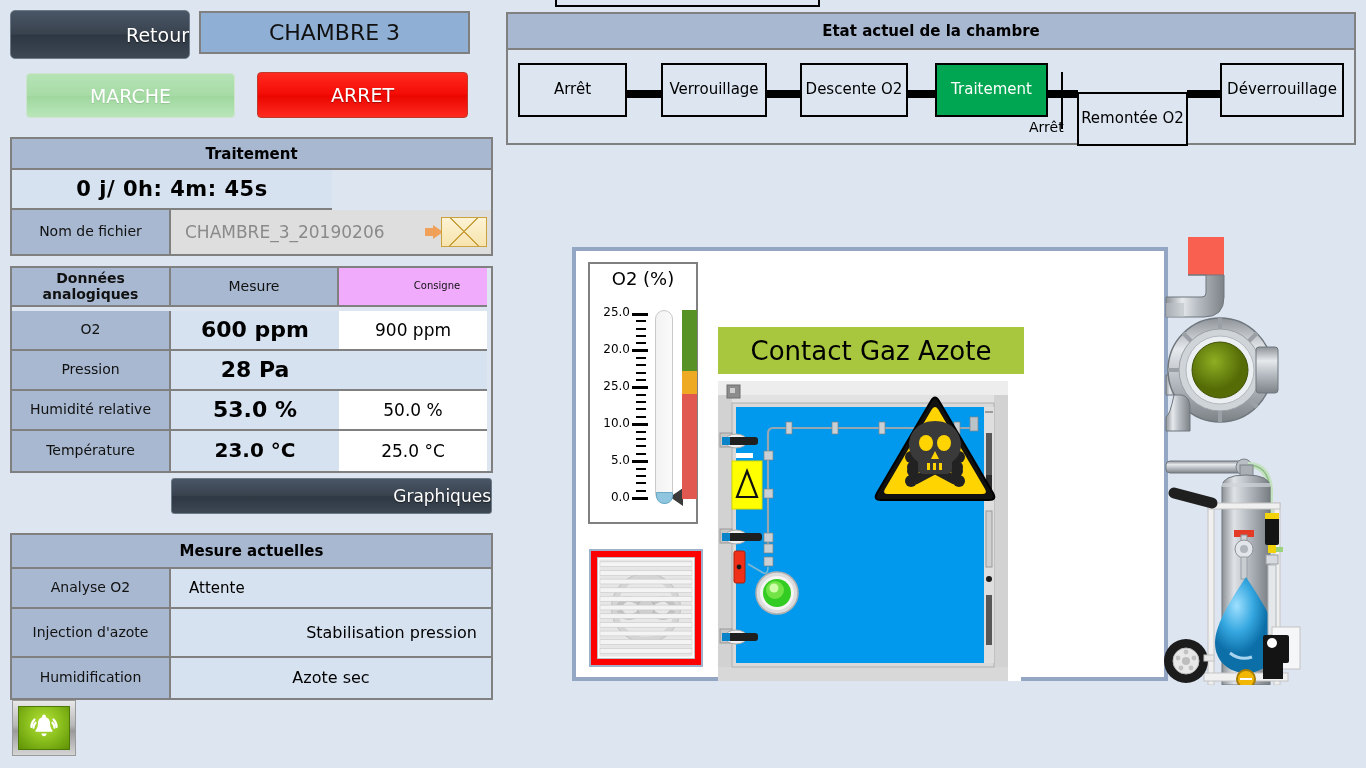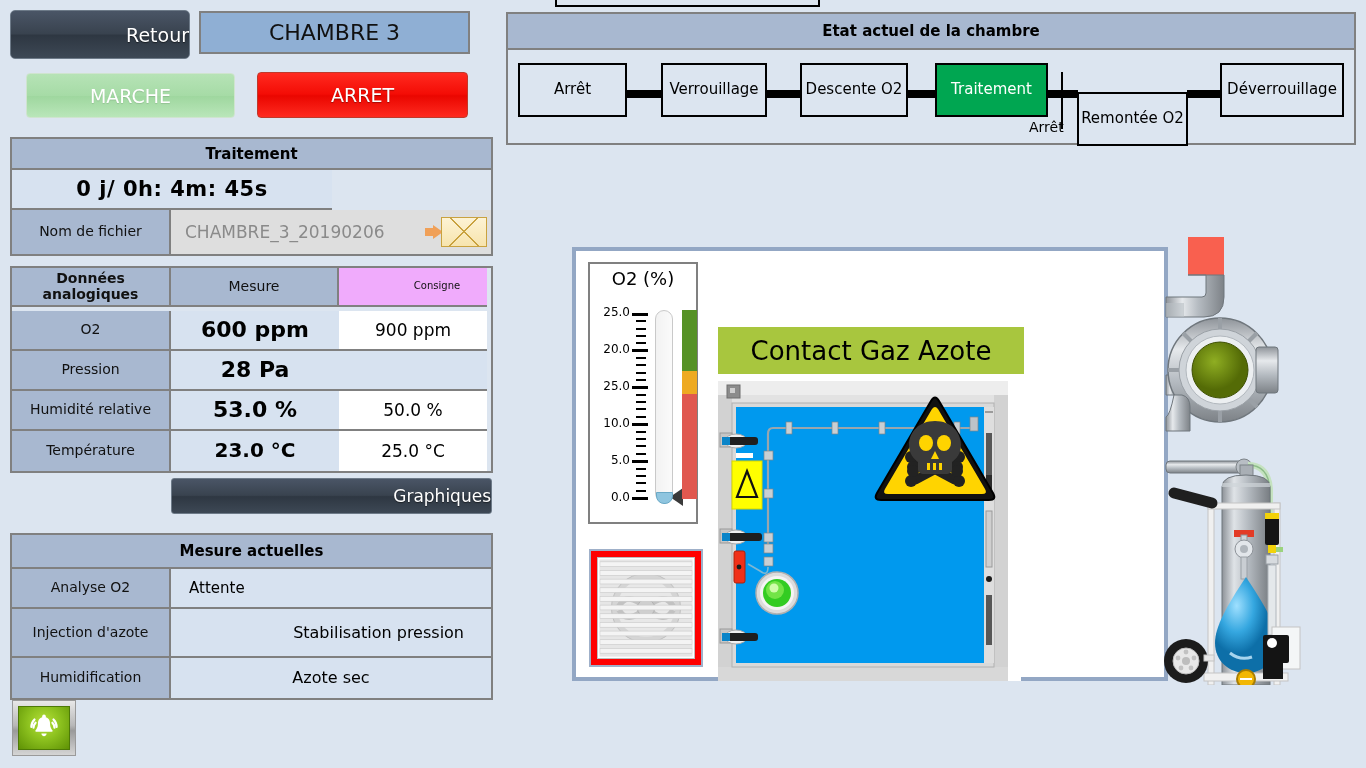--- a/index.html
+++ b/index.html
@@ -214,21 +214,21 @@
         <span>Analyse O2</span>
         </div>
       <div class="cellV" style="width:320px;height:40px;font-size:15px;justify-content:flex-start;padding-left:18px;">
         <span>Attente</span>
         </div>
     </div>
     <div class="row" style="height:49px;">
       <div class="cellL" style="width:159px;height:49px;font-size:14px;">
         <span>Injection d'azote</span>
         </div>
-      <div class="cellV" style="width:320px;height:49px;font-size:16px;justify-content:flex-end;padding-right:27px;text-align:right;">
+      <div class="cellV" style="width:320px;height:49px;font-size:16px;justify-content:flex-end;padding-right:14px;text-align:right;">
         <span>Stabilisation pression</span>
         </div>
     </div>
     <div class="row" style="height:40px;">
       <div class="cellL" style="width:159px;height:40px;font-size:14px;border-bottom:none;">
         <span>Humidification</span>
         </div>
       <div class="cellV" style="width:320px;height:40px;font-size:16px;border-bottom:none;">
         <span>Azote sec</span>
         </div>

